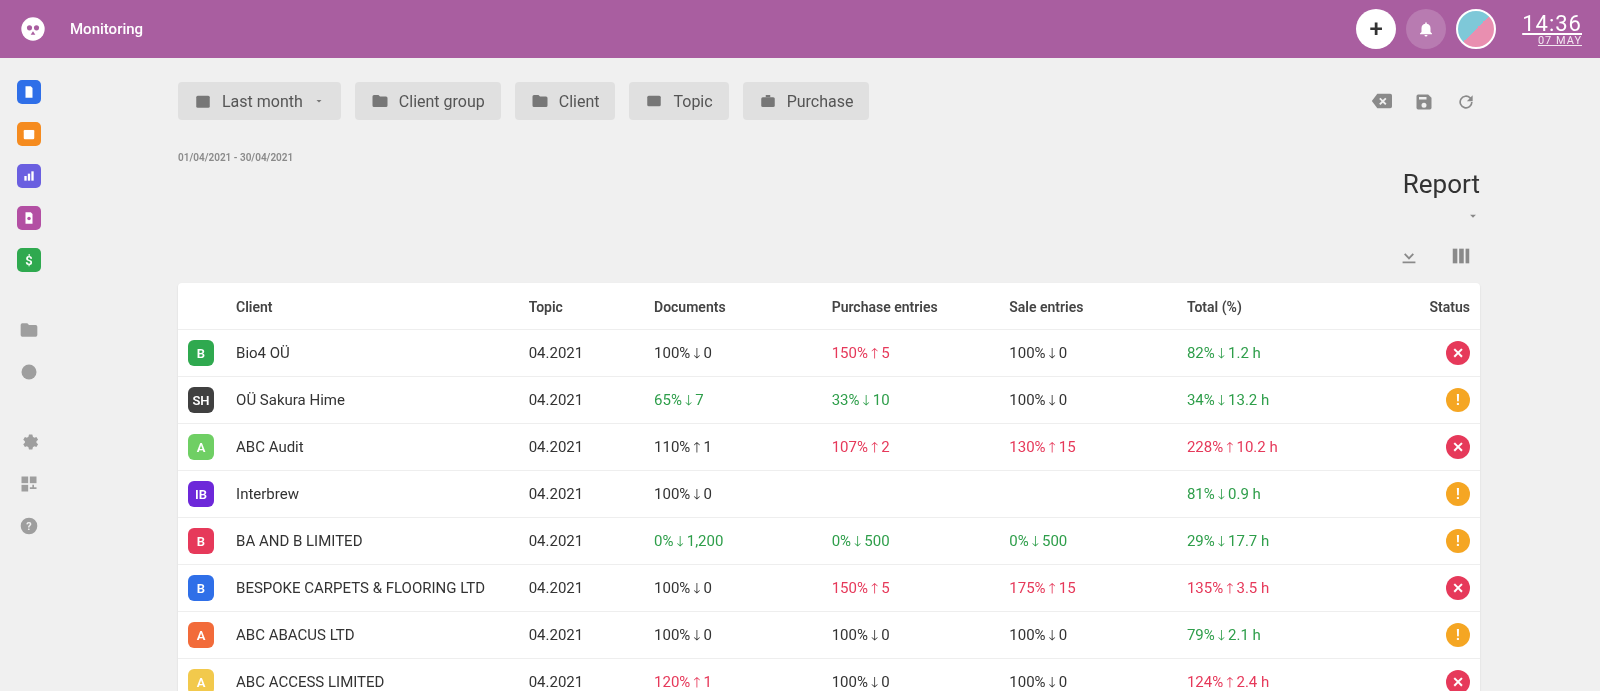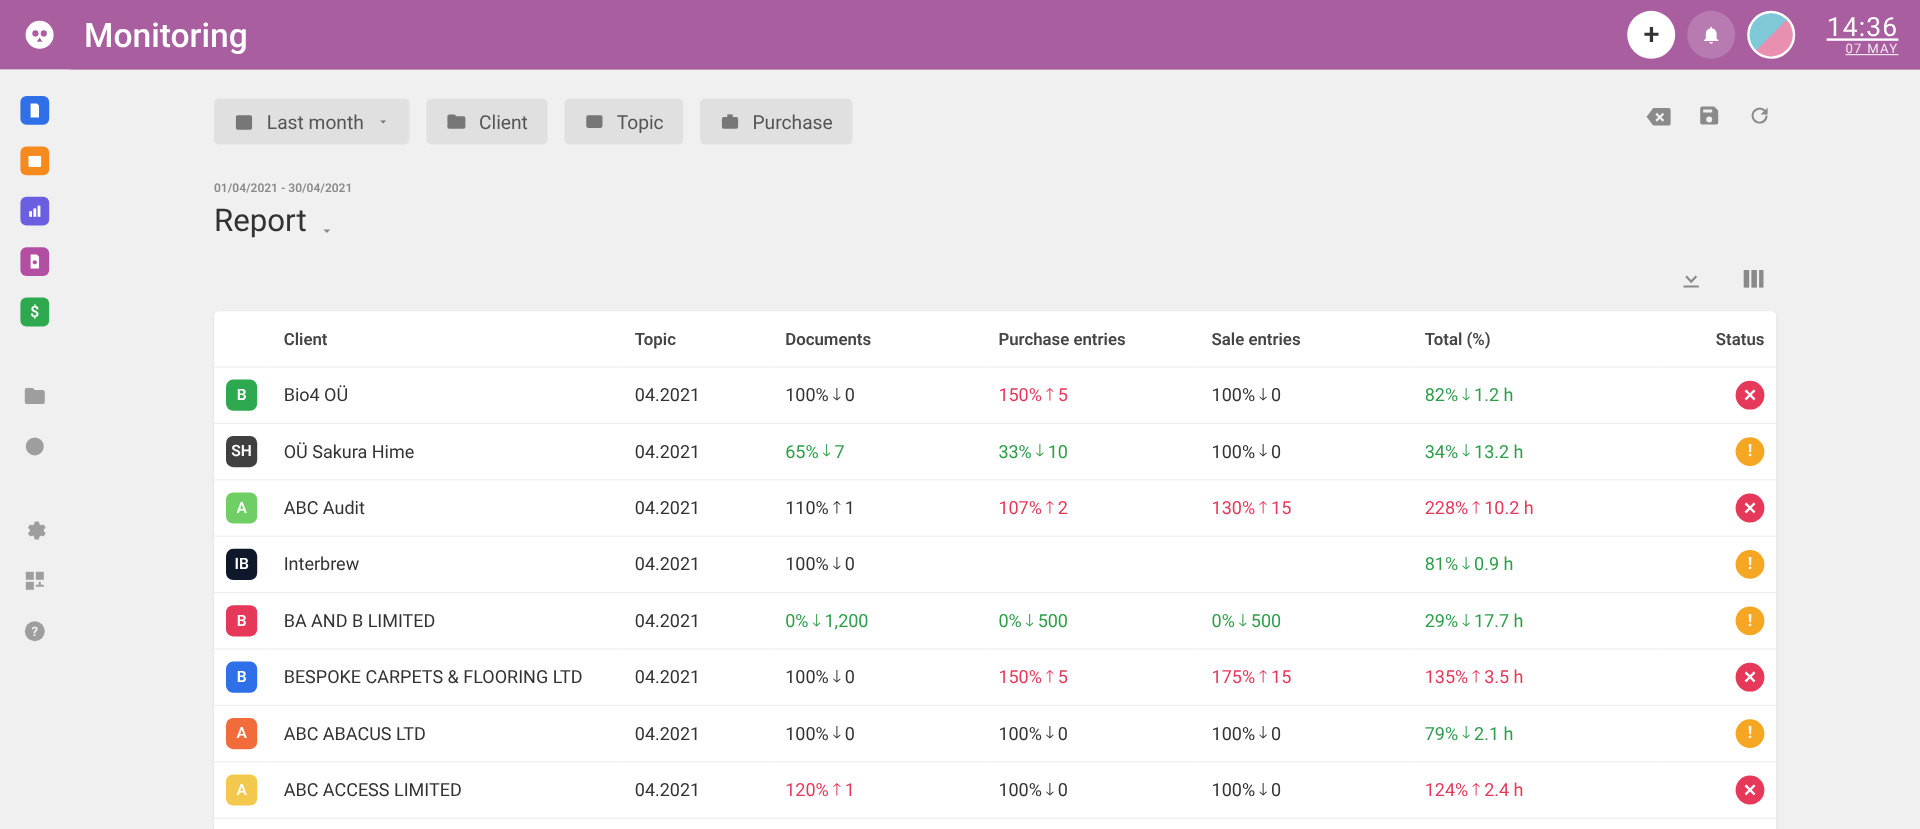--- a/index.html
+++ b/index.html
@@ -17,21 +17,21 @@
     display: flex;
     align-items: center;
     padding: 0 18px;
     color: #fff;
   }
   .topbar .logo {
     width: 30px; height: 30px;
     margin-right: 22px;
     display:flex; align-items:center; justify-content:center;
   }
-  .topbar .title { font-size: 28px; font-weight: 500; text-align: center; }
+  .topbar .title { font-size: 15px; font-weight: 500; text-align: center; }
   .topbar .spacer { flex: 1; }
   .topbar .circle-btn {
     width: 40px; height: 40px; border-radius: 50%;
     display:flex; align-items:center; justify-content:center;
     margin-left: 10px; cursor: pointer;
   }
   .topbar .add-btn { background:#fff; color:#333; font-size:24px; font-weight:500; }
   .topbar .bell-btn { background: rgba(255,255,255,0.18); color:#fff; }
   .topbar .avatar {
     width:40px; height:40px; border-radius:50%; margin-left:10px;
@@ -52,34 +52,34 @@
     width: 24px; height:24px; border-radius:5px;
     display:flex; align-items:center; justify-content:center;
     font-size:13px; font-weight:600; color:#fff; cursor:pointer;
   }
   .sb-plain { color:#9e9e9e; background:transparent;}
   .sb-divider { height: 10px; }
 
   .main {
     flex:1; padding: 24px 120px 24px 120px; overflow:auto;
   }
-  .filter-row { display:flex; align-items:flex-start; gap: 14px; }
+  .filter-row { display:flex; align-items:flex-end; gap: 14px; }
   .chip {
     background:#e0e0e0; border-radius:4px;
     height: 38px; padding: 0 16px;
     display:flex; align-items:center; gap:10px;
     color:#555; font-size:16px; cursor:pointer;
   }
   .chip svg { fill:#777; }
   .filter-row .spacer { flex:1; }
   .tool-icon { color:#8a8a8a; cursor:pointer; padding:4px;}
   .tool-icon svg { fill:#8a8a8a; }
 
   .date-range { margin-top: 32px; color:#8a8a8a; font-size:10px; font-weight:600;}
-  .report-title-row { display:flex; align-items:flex-end; gap:10px; margin-top:6px;}
+  .report-title-row { display:flex; align-items:flex-end; gap:10px; margin-top:6px;flex-direction:column;}
   .report-title { font-size:26px; font-weight:400; color:#333;}
   .table-tools { display:flex; justify-content:flex-end; gap:22px; margin-top:18px; padding-right:4px;}
 
   .table {
     margin-top: 8px;
     background:#fff;
     border-radius:4px;
     box-shadow: 0 1px 2px rgba(0,0,0,.12);
     width: 100%;
     border-collapse: collapse;
@@ -214,20 +214,26 @@
 
     <div class="filter-row">
       <div class="chip">
         <svg width="18" height="18" viewBox="0 0 24 24">
             <rect x="3" y="5" width="18" height="16" rx="2"></rect>
           </svg>
         <span>Last month</span>
         <svg width="12" height="12" viewBox="0 0 24 24">
             <path d="M7 10l5 5 5-5z"></path>
           </svg>
+      </div>
+      <div class="chip">
+        <svg width="18" height="18" viewBox="0 0 24 24">
+            <path d="M10 4l2 2h8a2 2 0 0 1 2 2v10a2 2 0 0 1-2 2H4a2 2 0 0 1-2-2V6a2 2 0 0 1 2-2z"></path>
+          </svg>
+        <span>Client group</span>
       </div>
       <div class="chip">
         <svg width="18" height="18" viewBox="0 0 24 24">
             <path d="M10 4l2 2h8a2 2 0 0 1 2 2v10a2 2 0 0 1-2 2H4a2 2 0 0 1-2-2V6a2 2 0 0 1 2-2z"></path>
           </svg>
         <span>Client</span>
       </div>
       <div class="chip">
         <svg width="18" height="18" viewBox="0 0 24 24">
             <rect x="3" y="5" width="18" height="14" rx="2"></rect>
@@ -327,21 +333,21 @@
     <td>ABC Audit</td>
     <td>04.2021</td>
     <td><span class="metric c-default">110% <span class="arrow">🡑</span> 1</span></td>
     <td><span class="metric c-red">107% <span class="arrow">🡑</span> 2</span></td>
     <td><span class="metric c-red">130% <span class="arrow">🡑</span> 15</span></td>
     <td><span class="metric c-red">228% <span class="arrow">🡑</span> 10.2 h</span></td>
     <td><span class="status-badge status-error">✕</span></td>
   </tr>
           <tr>
     <td>
-              <div class="client-badge" style="background:#0f172a">IB</div>
+              <div class="client-badge" style="background:#6d28d9">IB</div>
             </td>
     <td>Interbrew</td>
     <td>04.2021</td>
     <td><span class="metric c-default">100% <span class="arrow">🡓</span> 0</span></td>
     <td></td>
     <td></td>
     <td><span class="metric c-green">81% <span class="arrow">🡓</span> 0.9 h</span></td>
     <td><span class="status-badge status-warn">!</span></td>
   </tr>
           <tr>

